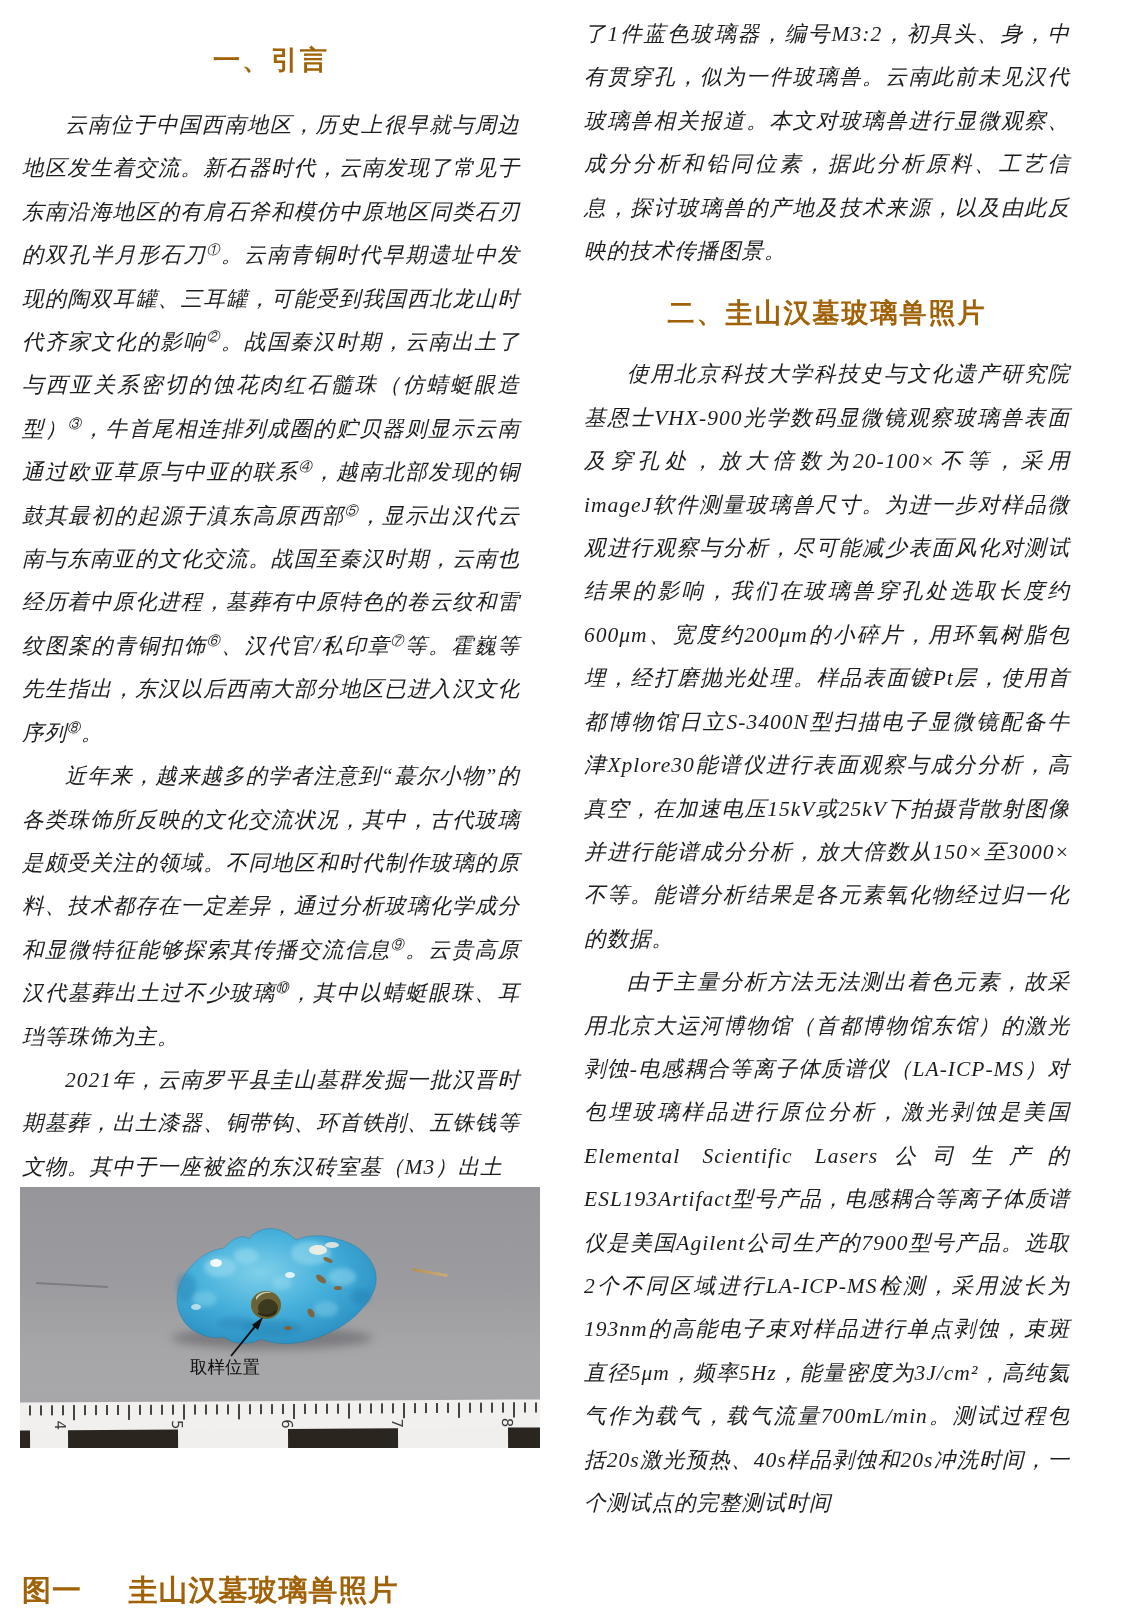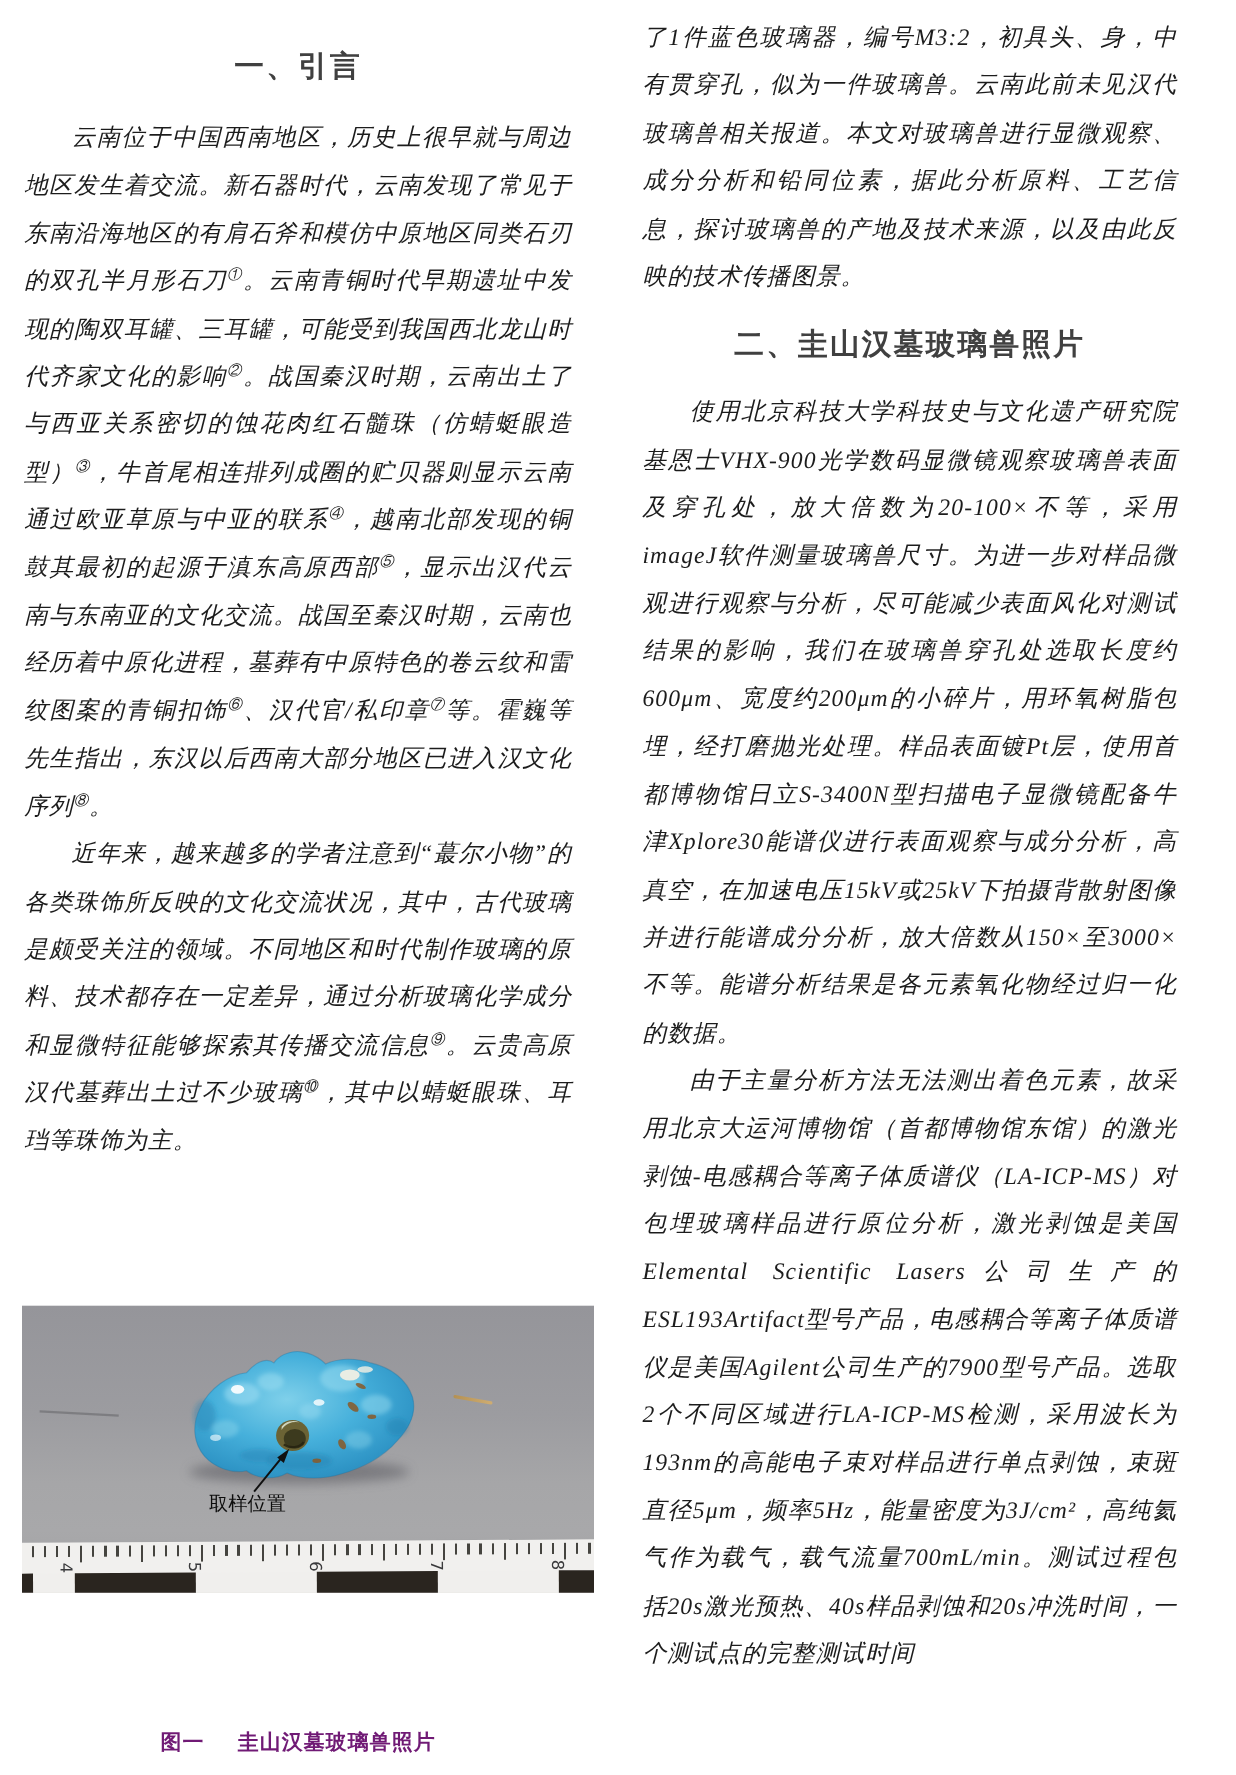--- a/index.html
+++ b/index.html
@@ -14,21 +14,21 @@
 
   p.cn-para {
     margin:0; font-size:21.5px; line-height:43.4px; letter-spacing:1px;
     text-align:justify; text-justify:inter-ideograph; text-indent:2em;font-style:italic;
   }
   p.cont { text-indent:0; }
   p.cn-para sup { font-size:0.6em; line-height:0; }
   p.cn-para b.ht { font-family:"Liberation Sans","DejaVu Sans",sans-serif; font-weight:bold; font-size:0.95em; }
 
   .sec-heading {
-    margin:0 0 24px 0; text-align:center; color:#404040;
+    margin:0 0 24px 0; text-align:center; color:#a16207;
     font-family:Liberation Serif, serif;
     font-weight:bold; font-size:27px; line-height:40px; letter-spacing:2px;
   }
   .col-right .sec-heading { margin:20px 0 20px 0; }
 
   
   figure.photo {
     position:absolute; left:20px; top:1187px; width:520px; height:261px; margin:0;
     overflow:hidden;
     background:linear-gradient(180deg,#95959a 0%,#9c9ca0 38%,#a6a6a8 62%,#a8a8aa 78%,#a2a2a4 100%);
@@ -56,35 +56,36 @@
   .rnum { position:absolute; top:14px; width:14px; text-align:center;
     font-family:"DejaVu Sans",sans-serif; font-size:15px; color:#3a3a3c;
     transform:rotate(90deg); }
   .blocks { position:absolute; left:0; right:0; top:28px; height:26px; background:#f0efed; }
   .block-dark { position:absolute; top:0; height:100%; background:#2a251f; }
   .ruler-bottom { position:absolute; left:0; right:0; bottom:0; height:5px;
     background:linear-gradient(180deg,#e3e3e1,#c2c2c6); }
 
   
   .fig-caption {
-    position:absolute; left:22px; top:1571px; width:498px; text-align:center;
+    position:absolute; left:22px; top:1571px; width:498px; text-align:left;
     font-family:"Liberation Sans","DejaVu Sans",sans-serif;
-    font-weight:bold; font-size:19px; color:#701a75; letter-spacing:1px;
+    font-weight:bold; font-size:29px; color:#a16207; letter-spacing:1px;
   }
   .cap-gap { display:inline-block; width:1.6em; }
 </style>
 </head>
 <body>
 
 <div class="page">
 
   <div class="col col-left">
     <h2 class="sec-heading">一、引言</h2>
     <p class="cn-para">云南位于中国西南地区，历史上很早就与周边地区发生着交流。新石器时代，云南发现了常见于东南沿海地区的有肩石斧和模仿中原地区同类石刃的双孔半月形石刀<sup>①</sup>。云南青铜时代早期遗址中发现的陶双耳罐、三耳罐，可能受到我国西北龙山时代齐家文化的影响<sup>②</sup>。战国秦汉时期，云南出土了与西亚关系密切的蚀花肉红石髓珠（仿蜻蜓眼造型）<sup>③</sup>，牛首尾相连排列成圈的贮贝器则显示云南通过欧亚草原与中亚的联系<sup>④</sup>，越南北部发现的铜鼓其最初的起源于滇东高原西部<sup>⑤</sup>，显示出汉代云南与东南亚的文化交流。战国至秦汉时期，云南也经历着中原化进程，墓葬有中原特色的卷云纹和雷纹图案的青铜扣饰<sup>⑥</sup>、汉代官/私印章<sup>⑦</sup>等。霍巍等先生指出，东汉以后西南大部分地区已进入汉文化序列<sup>⑧</sup>。</p>
     <p class="cn-para">近年来，越来越多的学者注意到“蕞尔小物”的各类珠饰所反映的文化交流状况，其中，古代玻璃是颇受关注的领域。不同地区和时代制作玻璃的原料、技术都存在一定差异，通过分析玻璃化学成分和显微特征能够探索其传播交流信息<sup>⑨</sup>。云贵高原汉代墓葬出土过不少玻璃<sup>⑩</sup>，其中以蜻蜓眼珠、耳珰等珠饰为主。</p>
+    <p class="cn-para">2021年，云南罗平县圭山墓群发掘一批汉晋时期墓葬，出土漆器、铜带钩、环首铁削、五铢钱等文物。其中于一座被盗的东汉砖室墓（M3）出土</p>
   </div>
 
   <figure class="photo">
     <svg width="520" height="371" viewBox="0 0 520 371">
       <defs>
         <radialGradient id="gblue" cx="42%" cy="38%" r="75%">
           <stop offset="0%" stop-color="#7fd0ea"></stop>
           <stop offset="45%" stop-color="#46b0db"></stop>
           <stop offset="80%" stop-color="#2f95c6"></stop>
           <stop offset="100%" stop-color="#2a85b5"></stop>

